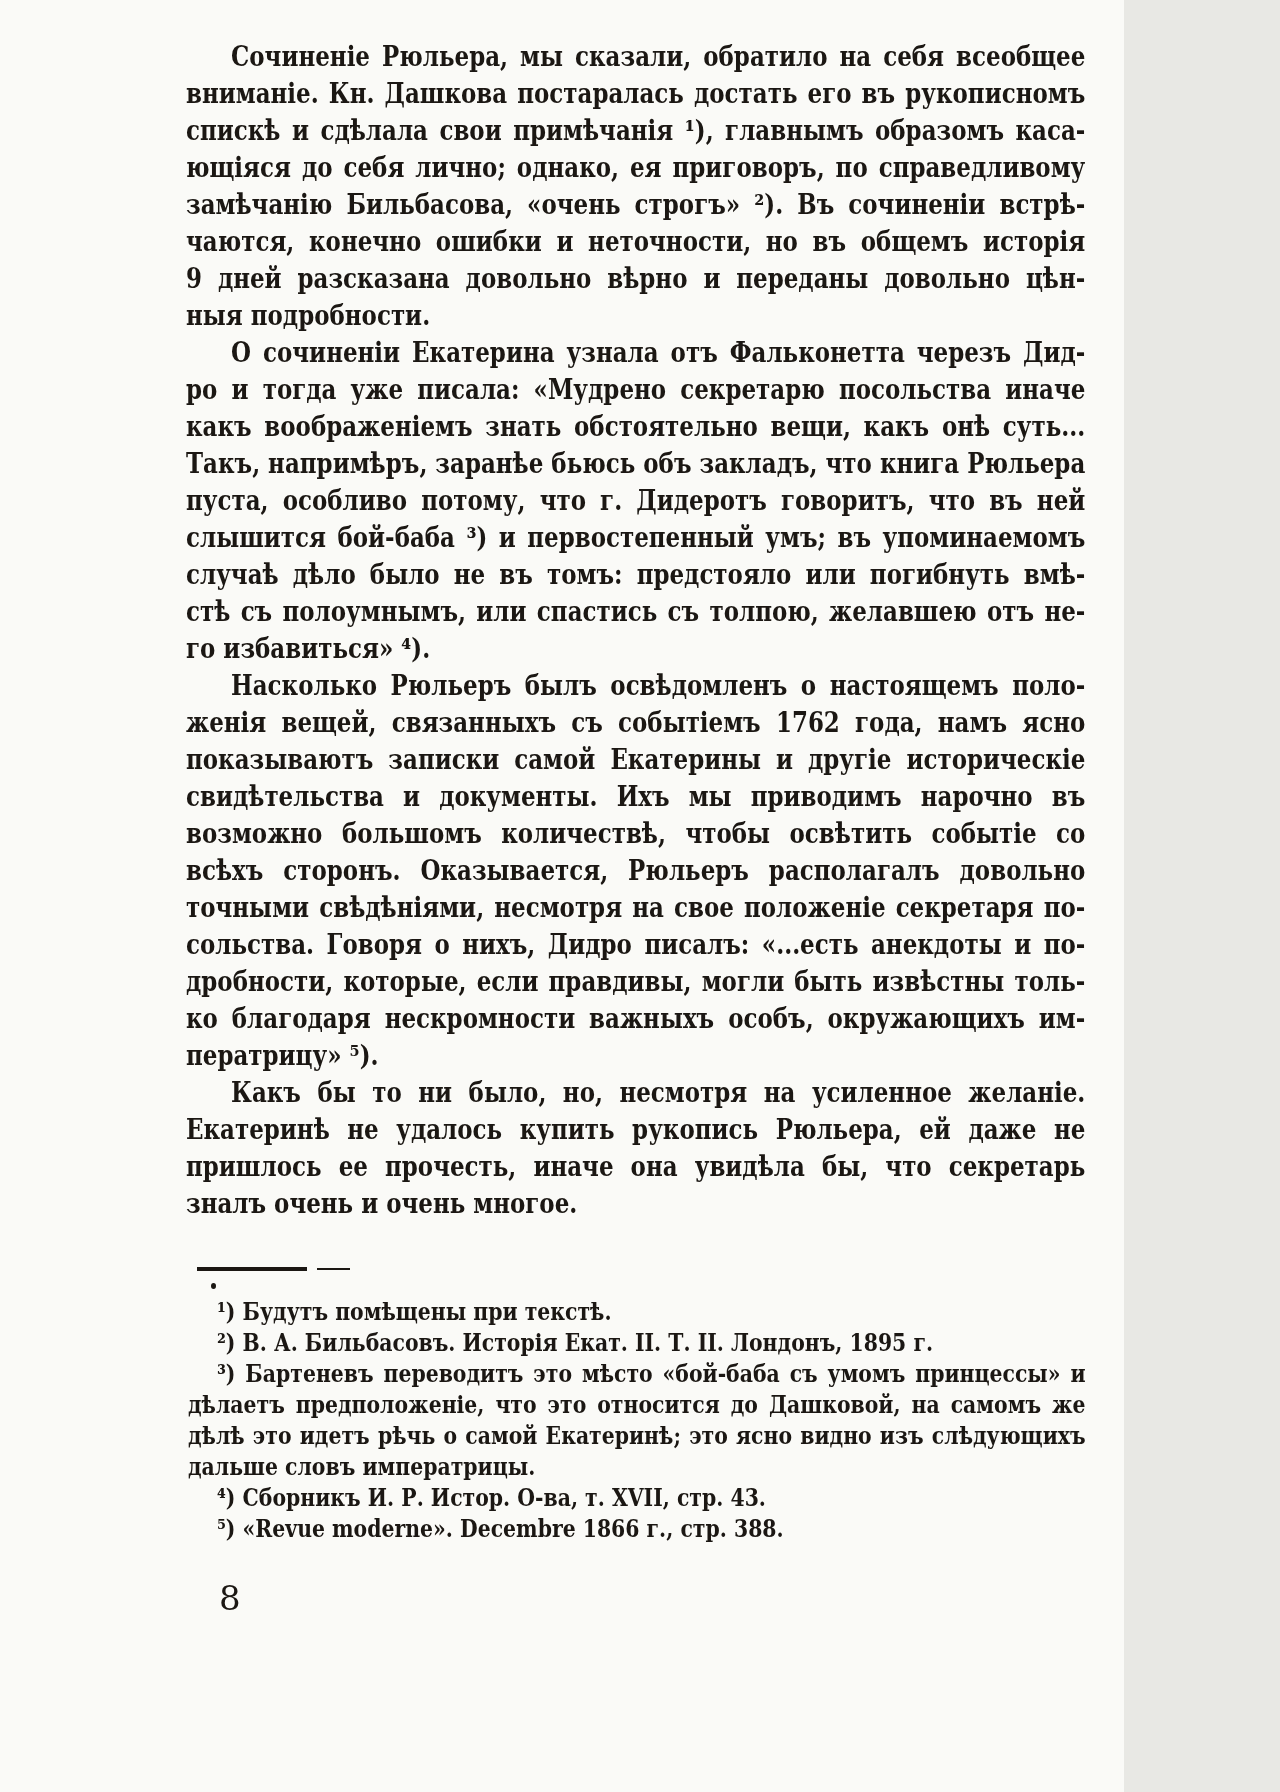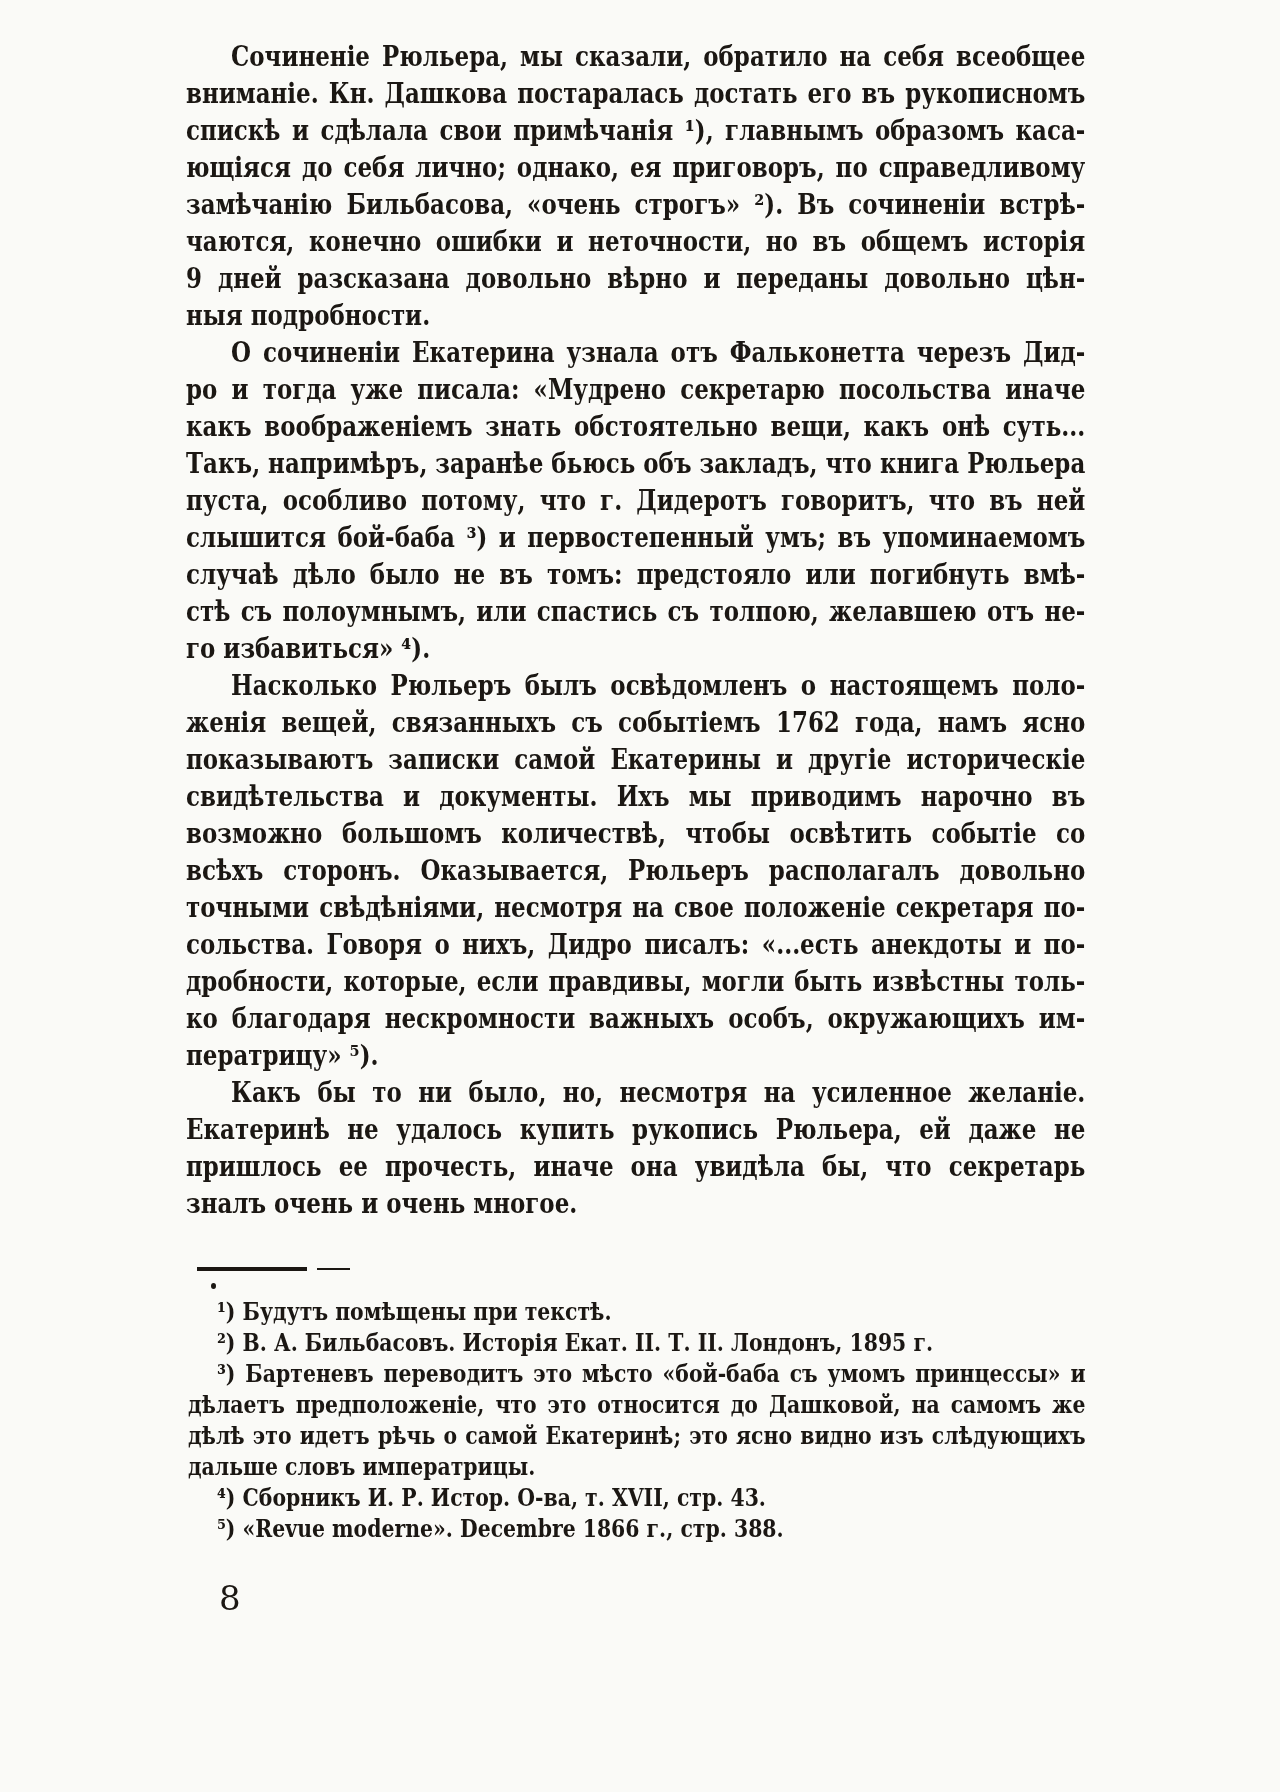--- a/index.html
+++ b/index.html
@@ -2,21 +2,21 @@
 <html><head>
 <meta charset="utf-8">
 <style>
   html, body {
     margin: 0;
     padding: 0;
     background: #e8e8e4;
   }
   .sheet {
     position: relative;
-    width: 1280px;
+    width: 1124px;
     height: 1792px;
     background: #fafaf7;
     color: #1b1713;
     font-family: "DejaVu Serif", serif;
     overflow: hidden;
   }
   
   .textblock {
     position: absolute;
     left: 186px;

